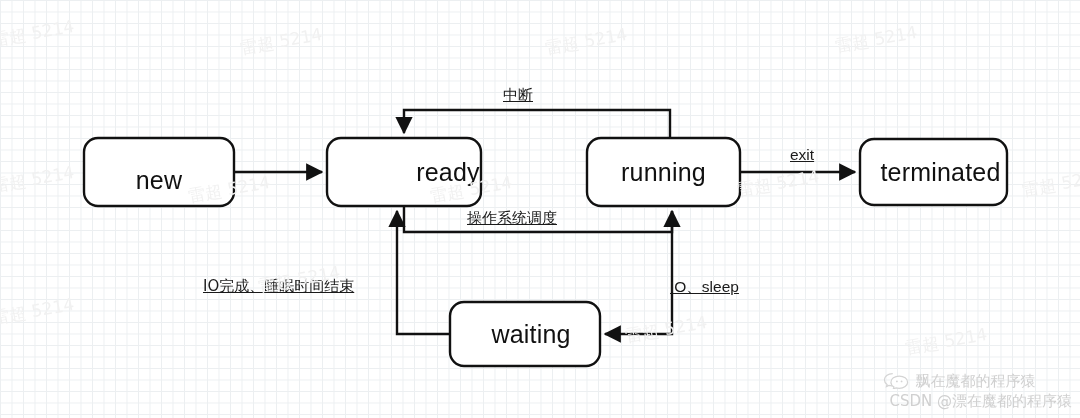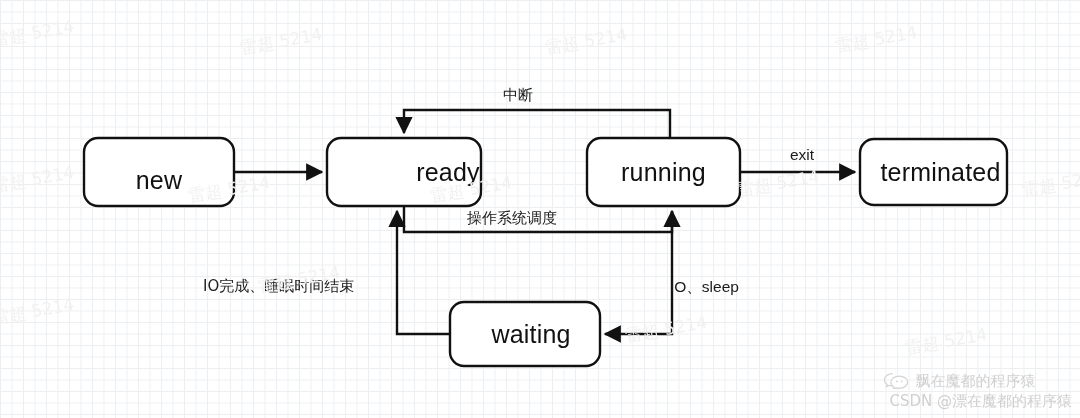--- a/index.html
+++ b/index.html
@@ -28,20 +28,21 @@
     font-size:25px;color:#111111;
     letter-spacing:.2px;
     pointer-events:none;
     white-space:nowrap;
   }
   .edge-label{
     position:absolute;
     font-size:15.5px;
     color:#1a1a1a;
     white-space:nowrap;
+    text-decoration:underline;
   }
   .edge-label.cjk{font-family:"DejaVu Sans","Liberation Sans",sans-serif;font-size:15px;}
   .wm{
     position:absolute;
     color:#f1f1f1;
     font-size:17px;
     font-family:"DejaVu Sans","Liberation Sans",sans-serif;
     transform:rotate(-10deg);
     white-space:nowrap;
     pointer-events:none;

